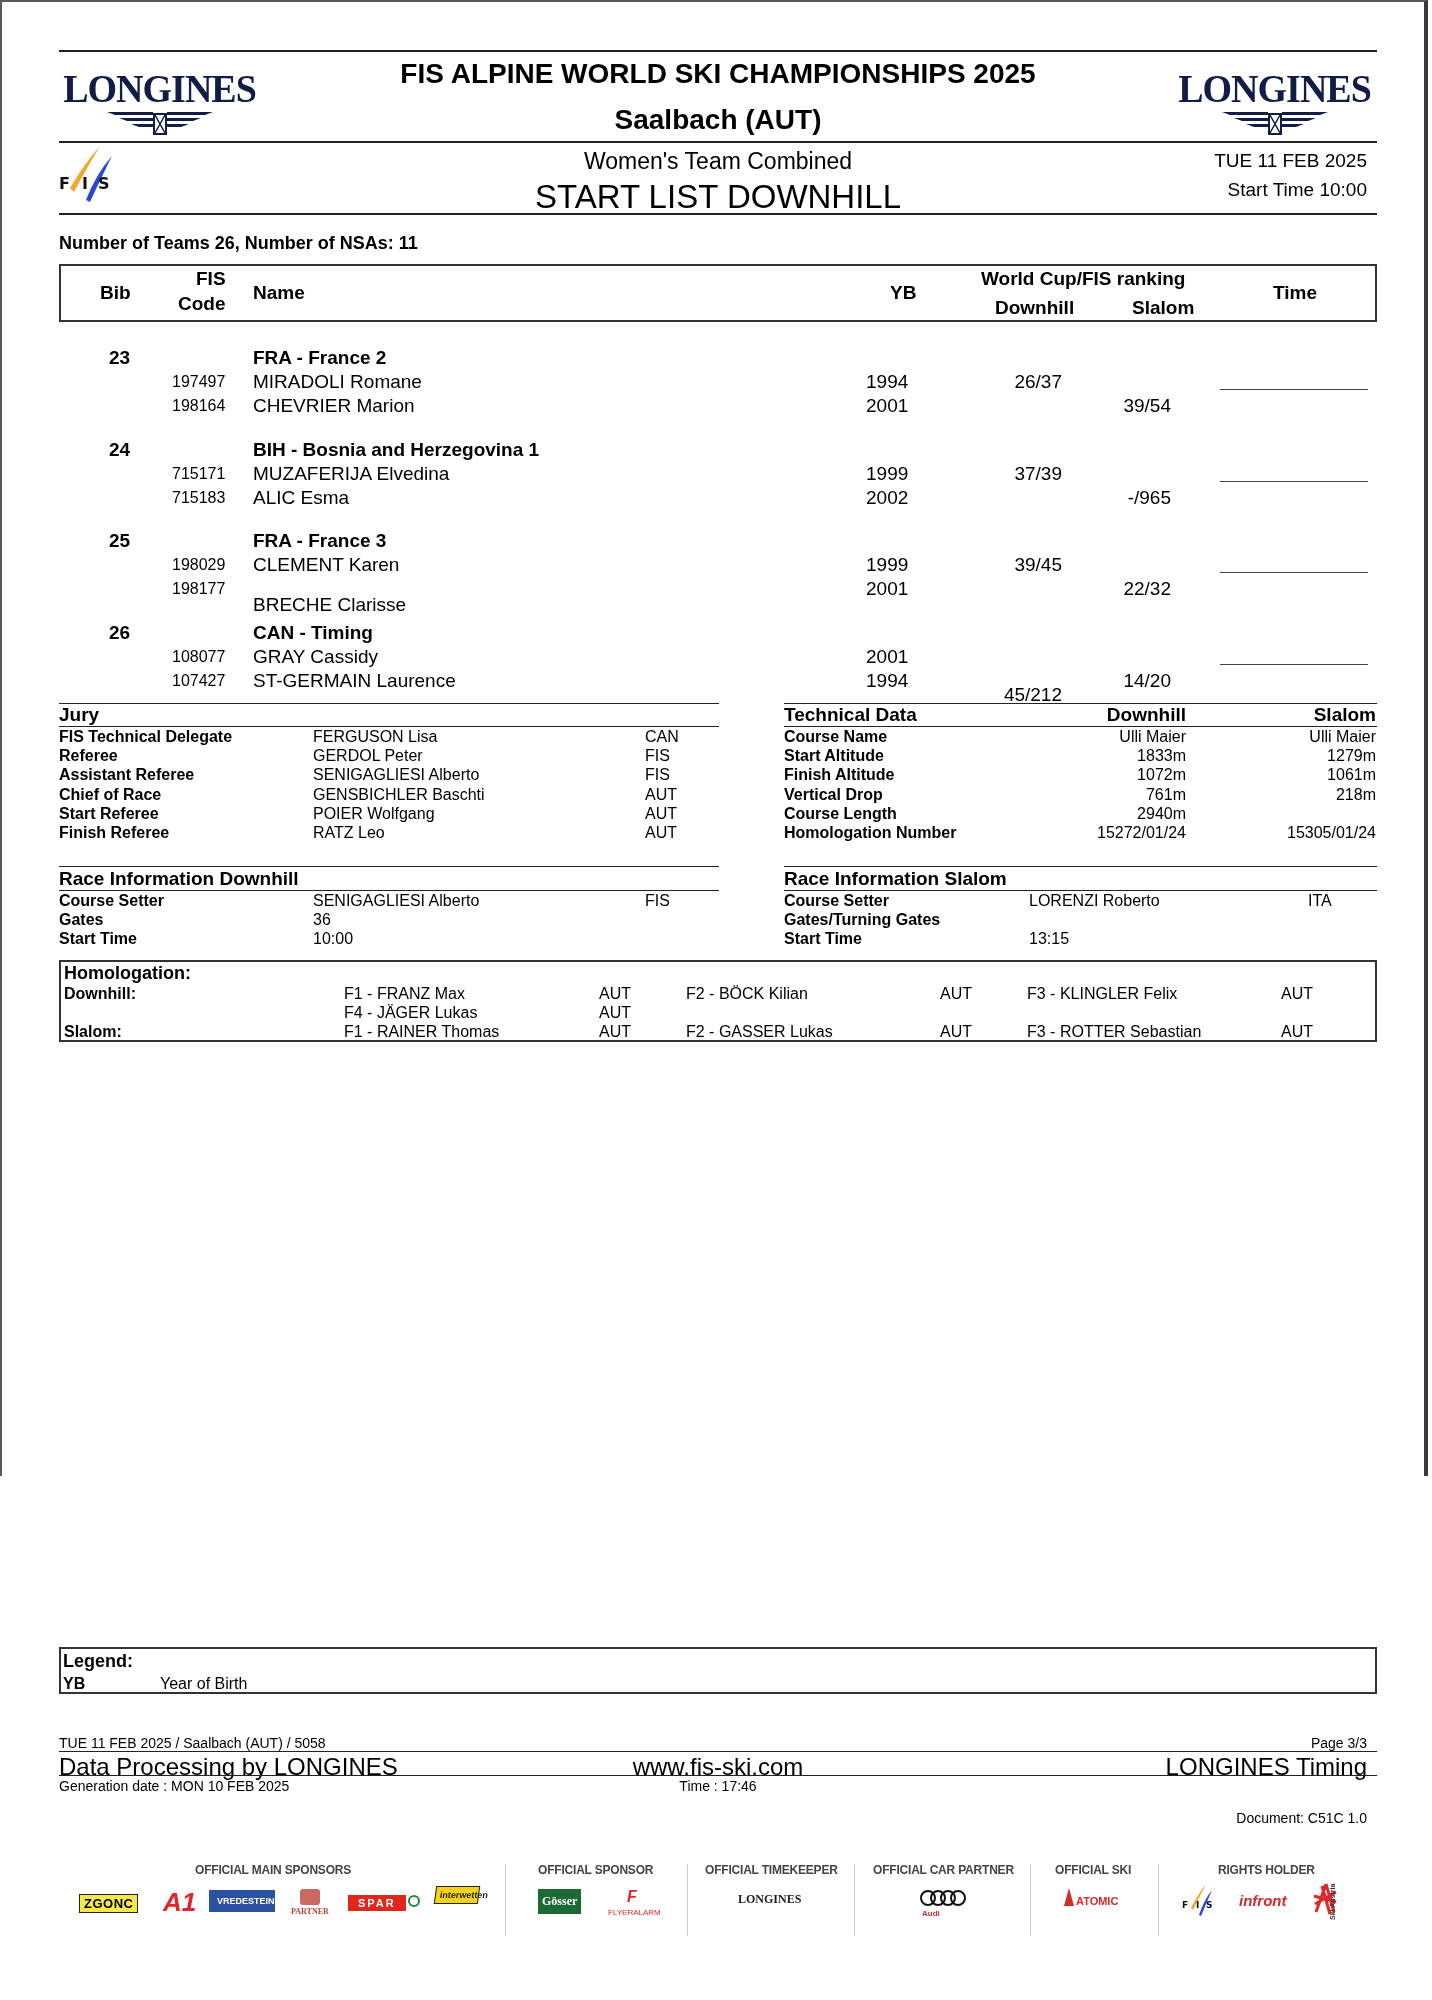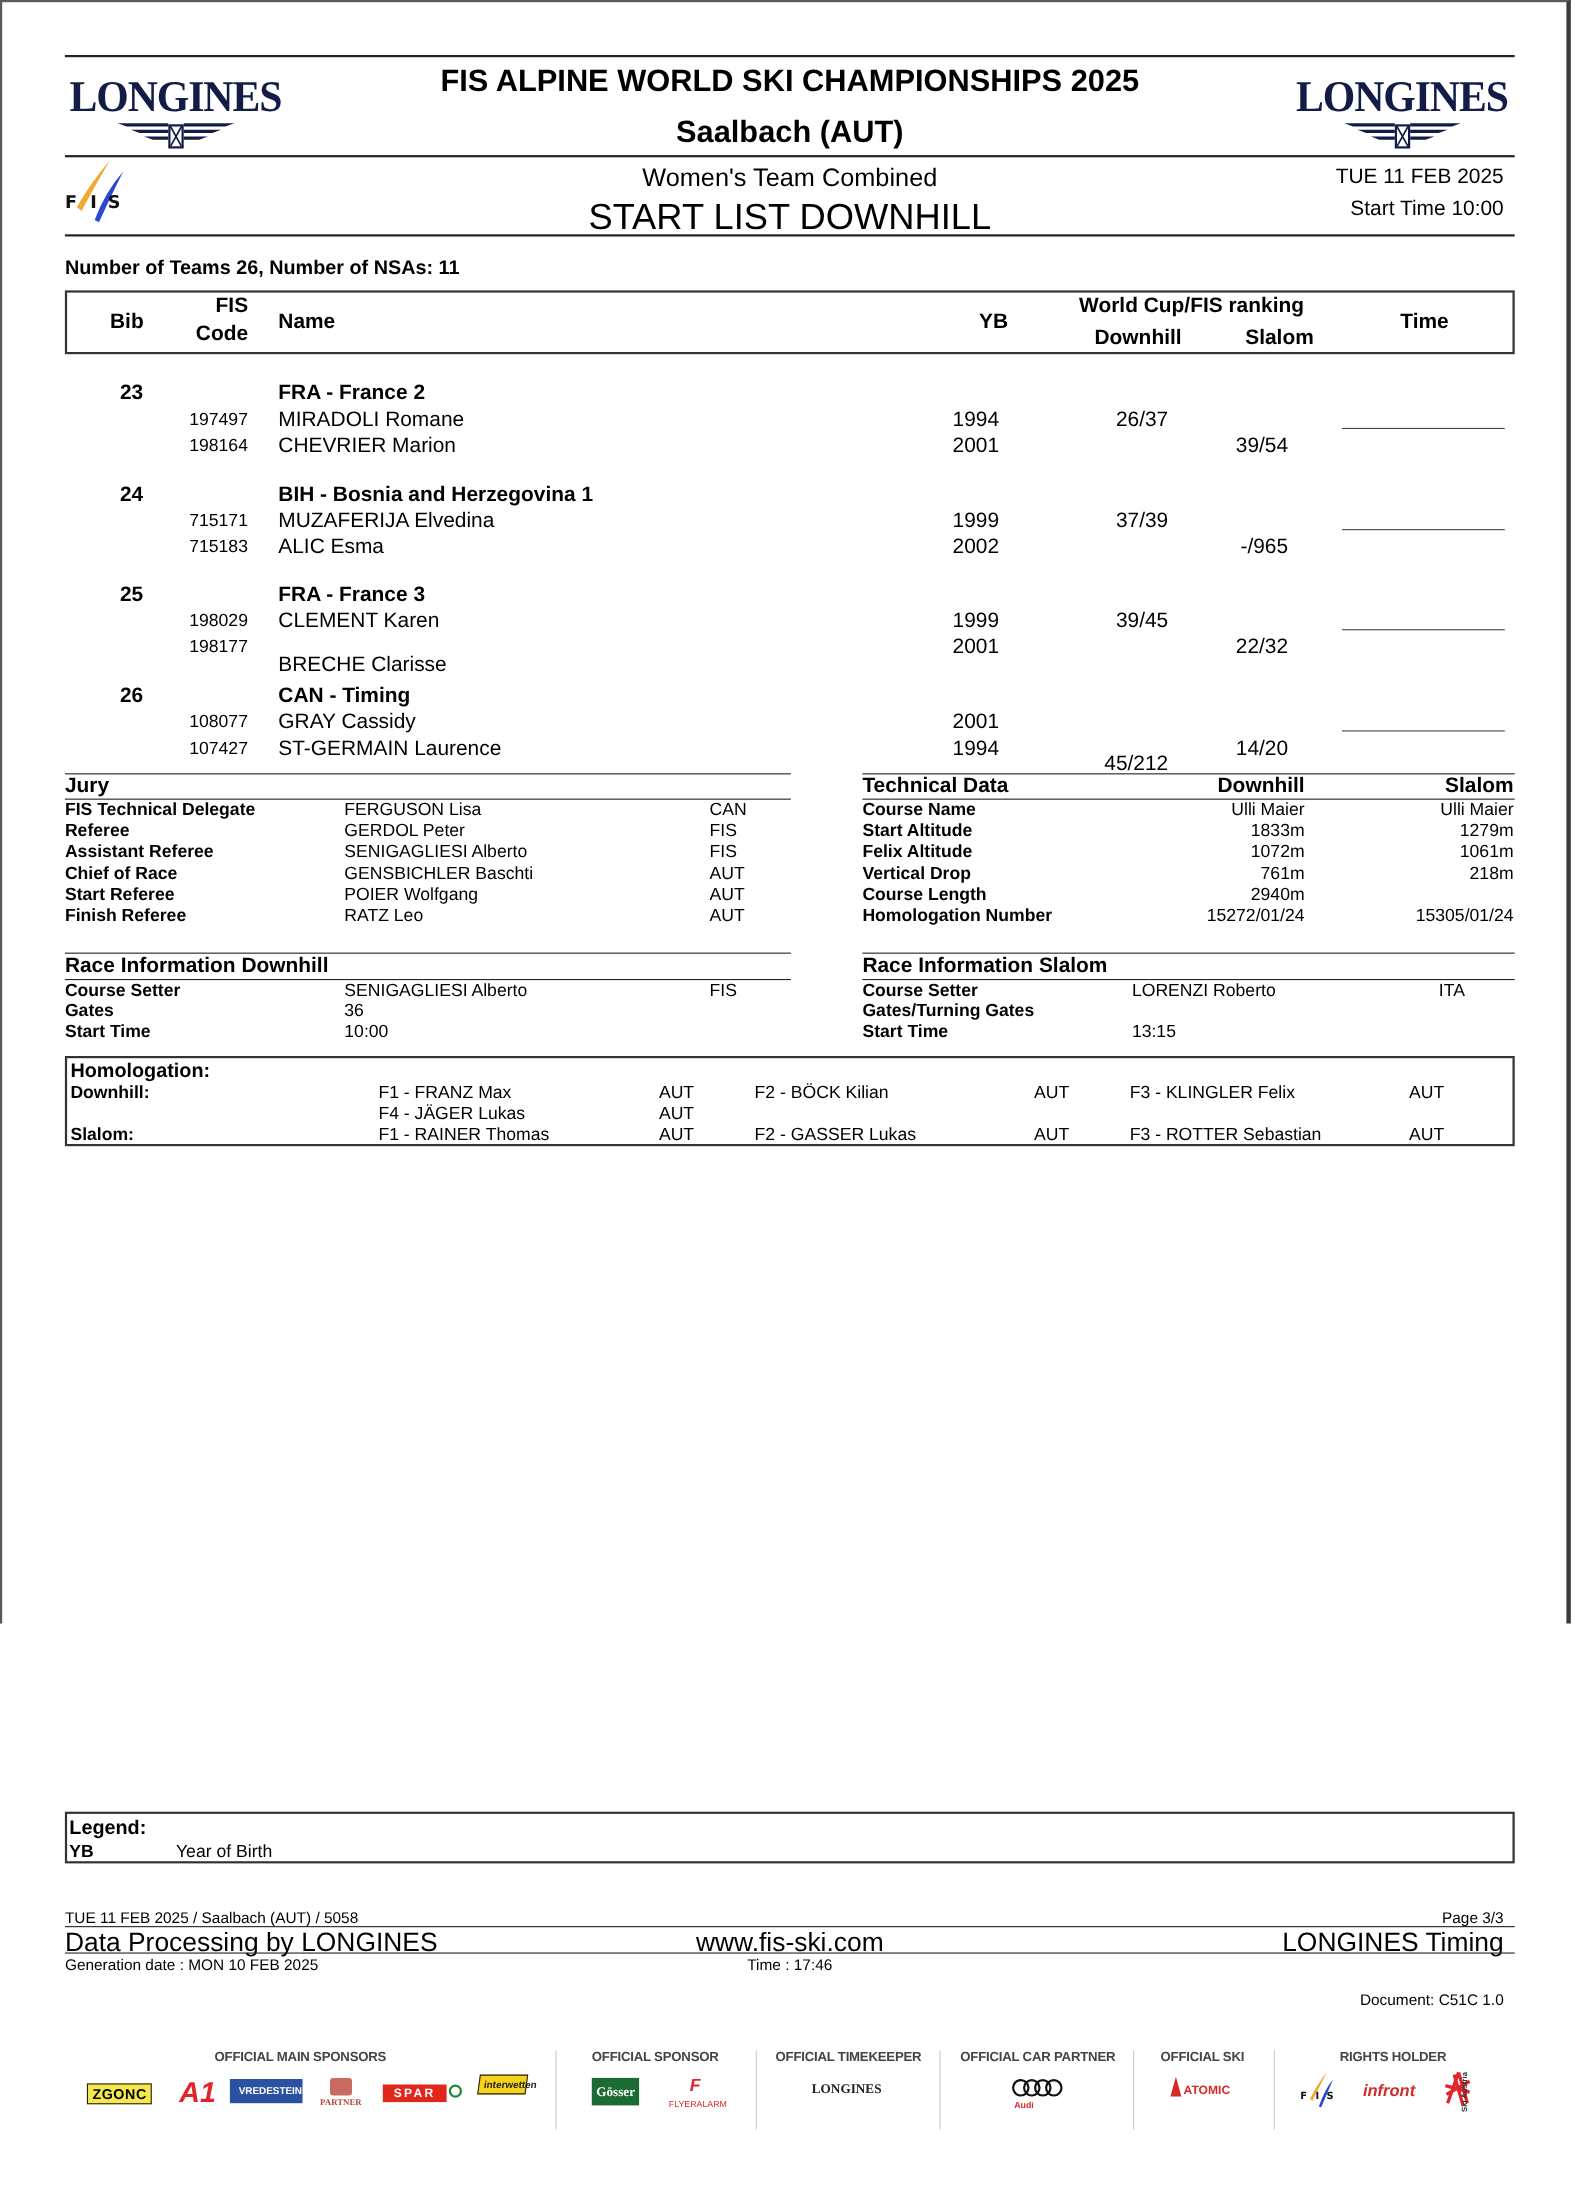--- a/index.html
+++ b/index.html
@@ -191,21 +191,21 @@
   <div class="sec-h r" style="left:1080px; width:104px; top:702px;">Downhill</div>
   <div class="sec-h r" style="left:1270px; width:104px; top:702px;">Slalom</div>
   <div class="hline thin" style="left:782px; width:593px; top:724px;"></div>
   <div id="tech">
       <div class="lbl" style="left:782px; top:726px;">Course Name</div>
       <div class="val r" style="left:1034px; width:150px; top:726px;">Ulli Maier</div>
       <div class="val r" style="left:1224px; width:150px; top:726px;">Ulli Maier</div>
       <div class="lbl" style="left:782px; top:745.2px;">Start Altitude</div>
       <div class="val r" style="left:1034px; width:150px; top:745.2px;">1833m</div>
       <div class="val r" style="left:1224px; width:150px; top:745.2px;">1279m</div>
-      <div class="lbl" style="left:782px; top:764.4px;">Felix Altitude</div>
+      <div class="lbl" style="left:782px; top:764.4px;">Finish Altitude</div>
       <div class="val r" style="left:1034px; width:150px; top:764.4px;">1072m</div>
       <div class="val r" style="left:1224px; width:150px; top:764.4px;">1061m</div>
       <div class="lbl" style="left:782px; top:783.6px;">Vertical Drop</div>
       <div class="val r" style="left:1034px; width:150px; top:783.6px;">761m</div>
       <div class="val r" style="left:1224px; width:150px; top:783.6px;">218m</div>
       <div class="lbl" style="left:782px; top:802.8px;">Course Length</div>
       <div class="val r" style="left:1034px; width:150px; top:802.8px;">2940m</div>
       <div class="val r" style="left:1224px; width:150px; top:802.8px;"></div>
       <div class="lbl" style="left:782px; top:822px;">Homologation Number</div>
       <div class="val r" style="left:1034px; width:150px; top:822px;">15272/01/24</div>

